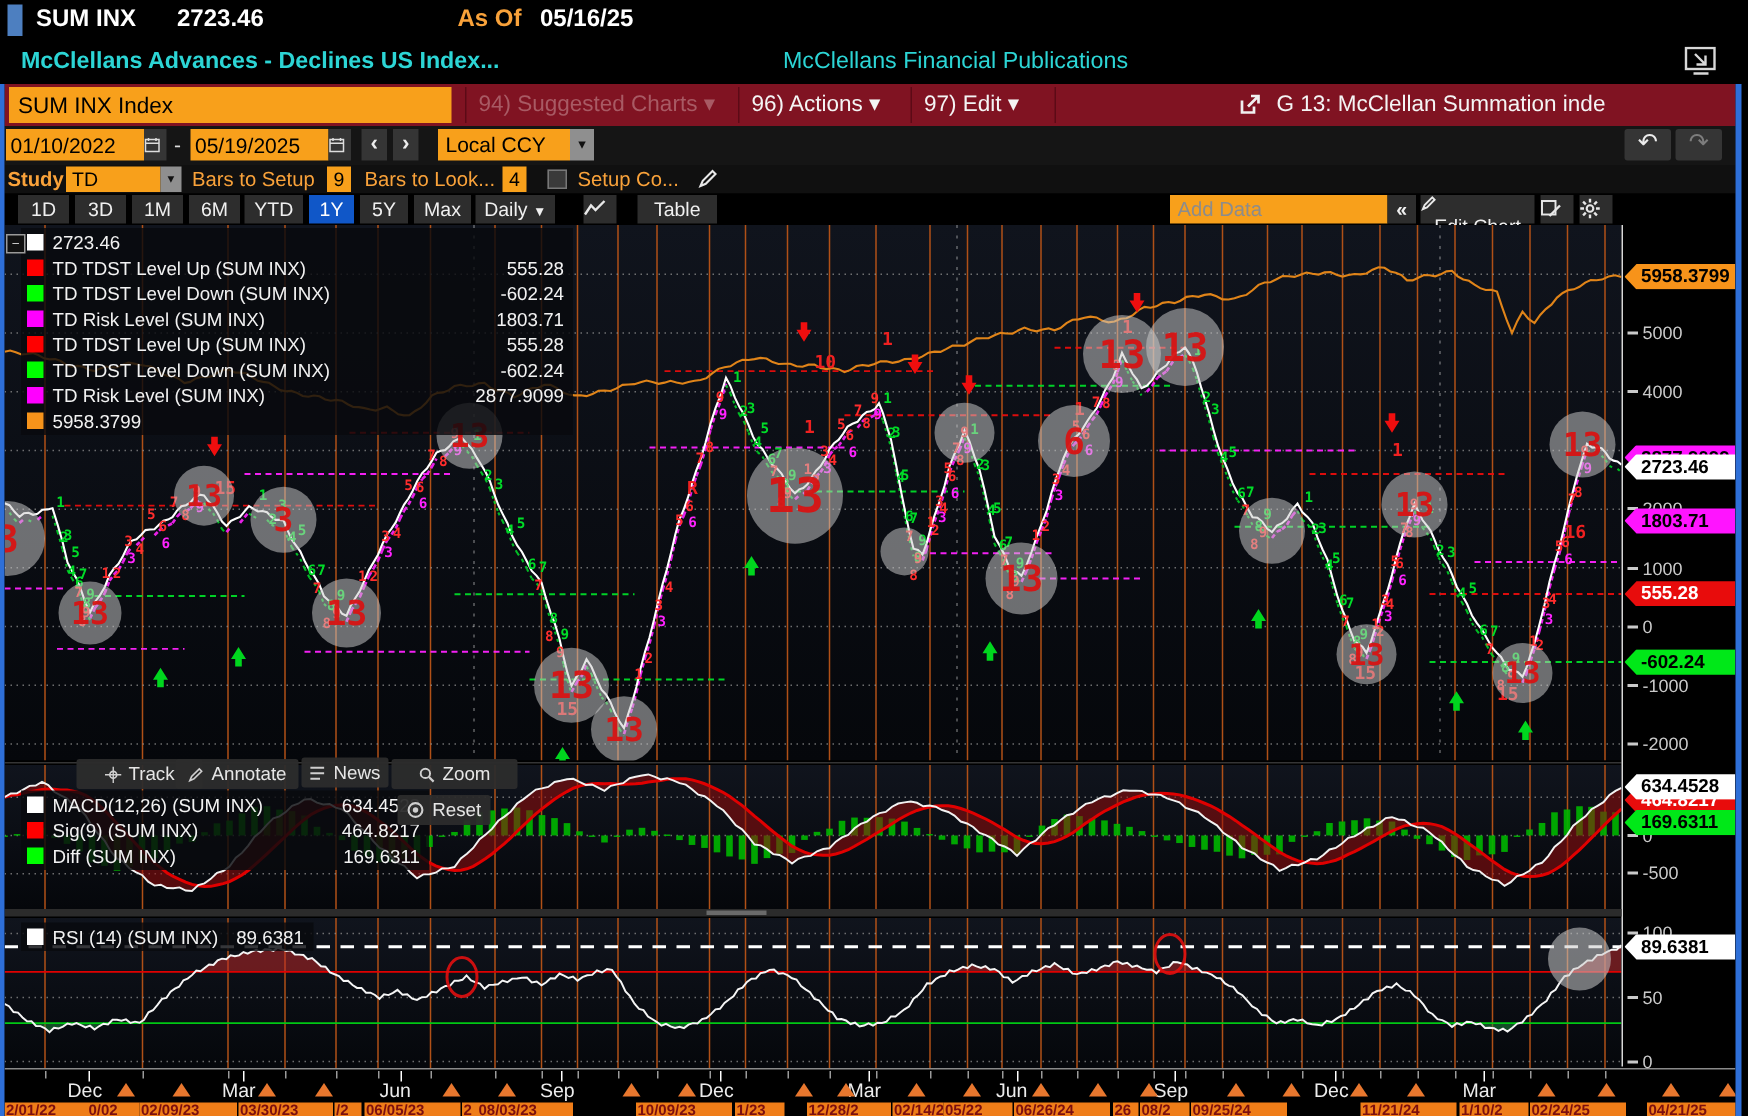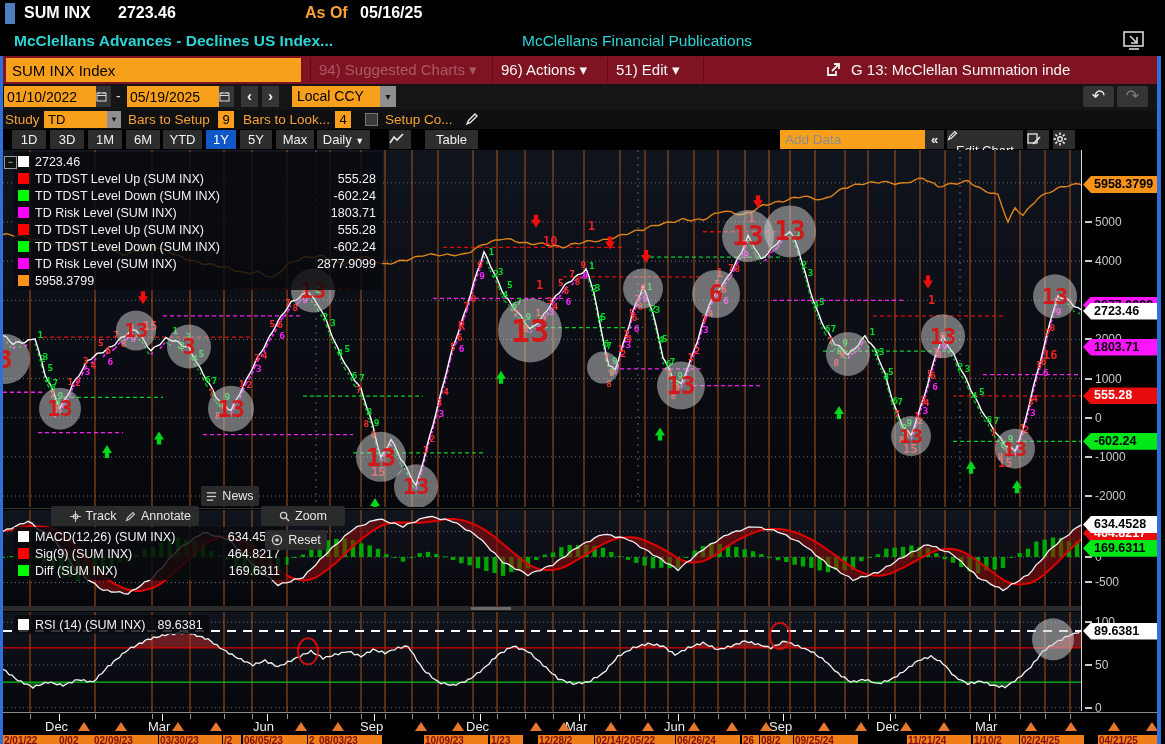--- a/index.html
+++ b/index.html
@@ -94,21 +94,21 @@
     <span class="vdiv" style="left:307px;"></span>
     <span class="menu-item menu-dim" style="left:316px;">
       <span>94) Suggested Charts</span> <span>▾</span>
     </span>
     <span class="vdiv" style="left:489px;"></span>
     <span class="menu-item" style="left:498px;">
       <span>96) Actions</span> <span>▾</span>
     </span>
     <span class="vdiv" style="left:604px;"></span>
     <span class="menu-item" style="left:613px;">
-      <span>51) Edit</span> <span>▾</span>
+      <span>97) Edit</span> <span>▾</span>
     </span>
     <span class="vdiv" style="left:700px;"></span>
     <span class="abs" style="left:822px;top:5px;">
       <svg width="17" height="17" viewBox="0 0 17 17">
           <path d="M3 6 v8 h8 v-4" fill="none" stroke="#f0f0f0" stroke-width="1.8"></path>
           <path d="M7 10 L14 3 M9 3 h5 v5" fill="none" stroke="#f0f0f0" stroke-width="1.8"></path>
         </svg>
     </span>
     <span class="menu-item" style="left:848px;">G 13: McClellan Summation inde</span>
   </div>
@@ -135,21 +135,21 @@
     </span>
     <span class="gbtn" style="left:238px;top:2px;width:17px;height:21px;line-height:19px;font-size:15px;font-weight:bold;">‹</span>
     <span class="gbtn" style="left:259px;top:2px;width:17px;height:21px;line-height:19px;font-size:15px;font-weight:bold;">›</span>
     <span class="fld abs" style="left:289px;top:2px;width:88px;height:21px;line-height:21px;font-size:14px;padding:0 5px;">Local CCY</span>
     <span class="gbtn" style="left:377px;top:2px;width:16px;height:21px;line-height:21px;background:#8f8f8f;color:#111;font-size:10px;">▾</span>
     <span class="gbtn" style="left:1080px;top:2px;width:31px;height:21px;line-height:20px;font-size:16px;border-radius:2px;">↶</span>
     <span class="gbtn" style="left:1114px;top:2px;width:31px;height:21px;line-height:20px;font-size:16px;color:#7d7d7d;border-radius:2px;">↷</span>
   </div>
 
   <div id="study-row" class="row">
-    <span class="abs amber" style="left:2px;top:2px;font-size:13.5px;">Study</span>
+    <span class="abs amber" style="left:2px;top:2px;font-size:13.5px;font-weight:bold;">Study</span>
     <span class="fld abs" style="left:41px;top:1px;width:63px;height:17px;line-height:17px;font-size:13px;padding:0 4px;">TD Combo</span>
     <span class="gbtn" style="left:104px;top:1px;width:14px;height:17px;line-height:17px;background:#8f8f8f;color:#111;font-size:9px;">▾</span>
     <span class="abs amber" style="left:125px;top:2px;font-size:13.5px;">Bars to Setup</span>
     <span class="fld abs" style="left:215px;top:1px;width:16px;height:17px;line-height:17px;font-size:13px;text-align:center;">9</span>
     <span class="abs amber" style="left:240px;top:2px;font-size:13.5px;">Bars to Look...</span>
     <span class="fld abs" style="left:332px;top:1px;width:16px;height:17px;line-height:17px;font-size:13px;text-align:center;">4</span>
     <span class="abs" style="left:362px;top:3px;width:11px;height:11px;background:#3a3a3a;border:1px solid #777;"></span>
     <span class="abs amber" style="left:382px;top:2px;font-size:13.5px;">Setup Co...</span>
     <span class="abs" style="left:462px;top:2px;">
       <svg width="14" height="14" viewBox="0 0 14 14">
@@ -853,21 +853,21 @@
           <line x1="0" y1="6" x2="12" y2="6" stroke="#cfcfcf"></line>
         </svg>
       <span>Track</span>
     </div>
     <div class="pbtn" style="left:114px;top:356px;width:82px;">
       <svg width="11" height="11" viewBox="0 0 14 14">
           <path d="M2 12 L3.5 8.5 L10 2 L12 4 L5.5 10.5 Z" fill="none" stroke="#cfcfcf" stroke-width="1.4"></path>
         </svg>
       <span>Annotate</span>
     </div>
-    <div class="pbtn" style="left:198px;top:336px;width:58px;">
+    <div class="pbtn" style="left:198px;top:355px;width:58px;">
       <svg width="11" height="11" viewBox="0 0 12 12">
           <line x1="1" y1="2" x2="11" y2="2" stroke="#cfcfcf" stroke-width="1.4"></line>
           <line x1="1" y1="6" x2="11" y2="6" stroke="#cfcfcf" stroke-width="1.4"></line>
           <line x1="1" y1="10" x2="8" y2="10" stroke="#cfcfcf" stroke-width="1.4"></line>
         </svg>
       <span>News</span>
     </div>
     <div class="pbtn" style="left:258px;top:356px;width:84px;">
       <svg width="11" height="11" viewBox="0 0 12 12">
           <circle cx="5" cy="5" r="3.4" fill="none" stroke="#cfcfcf" stroke-width="1.4"></circle>

